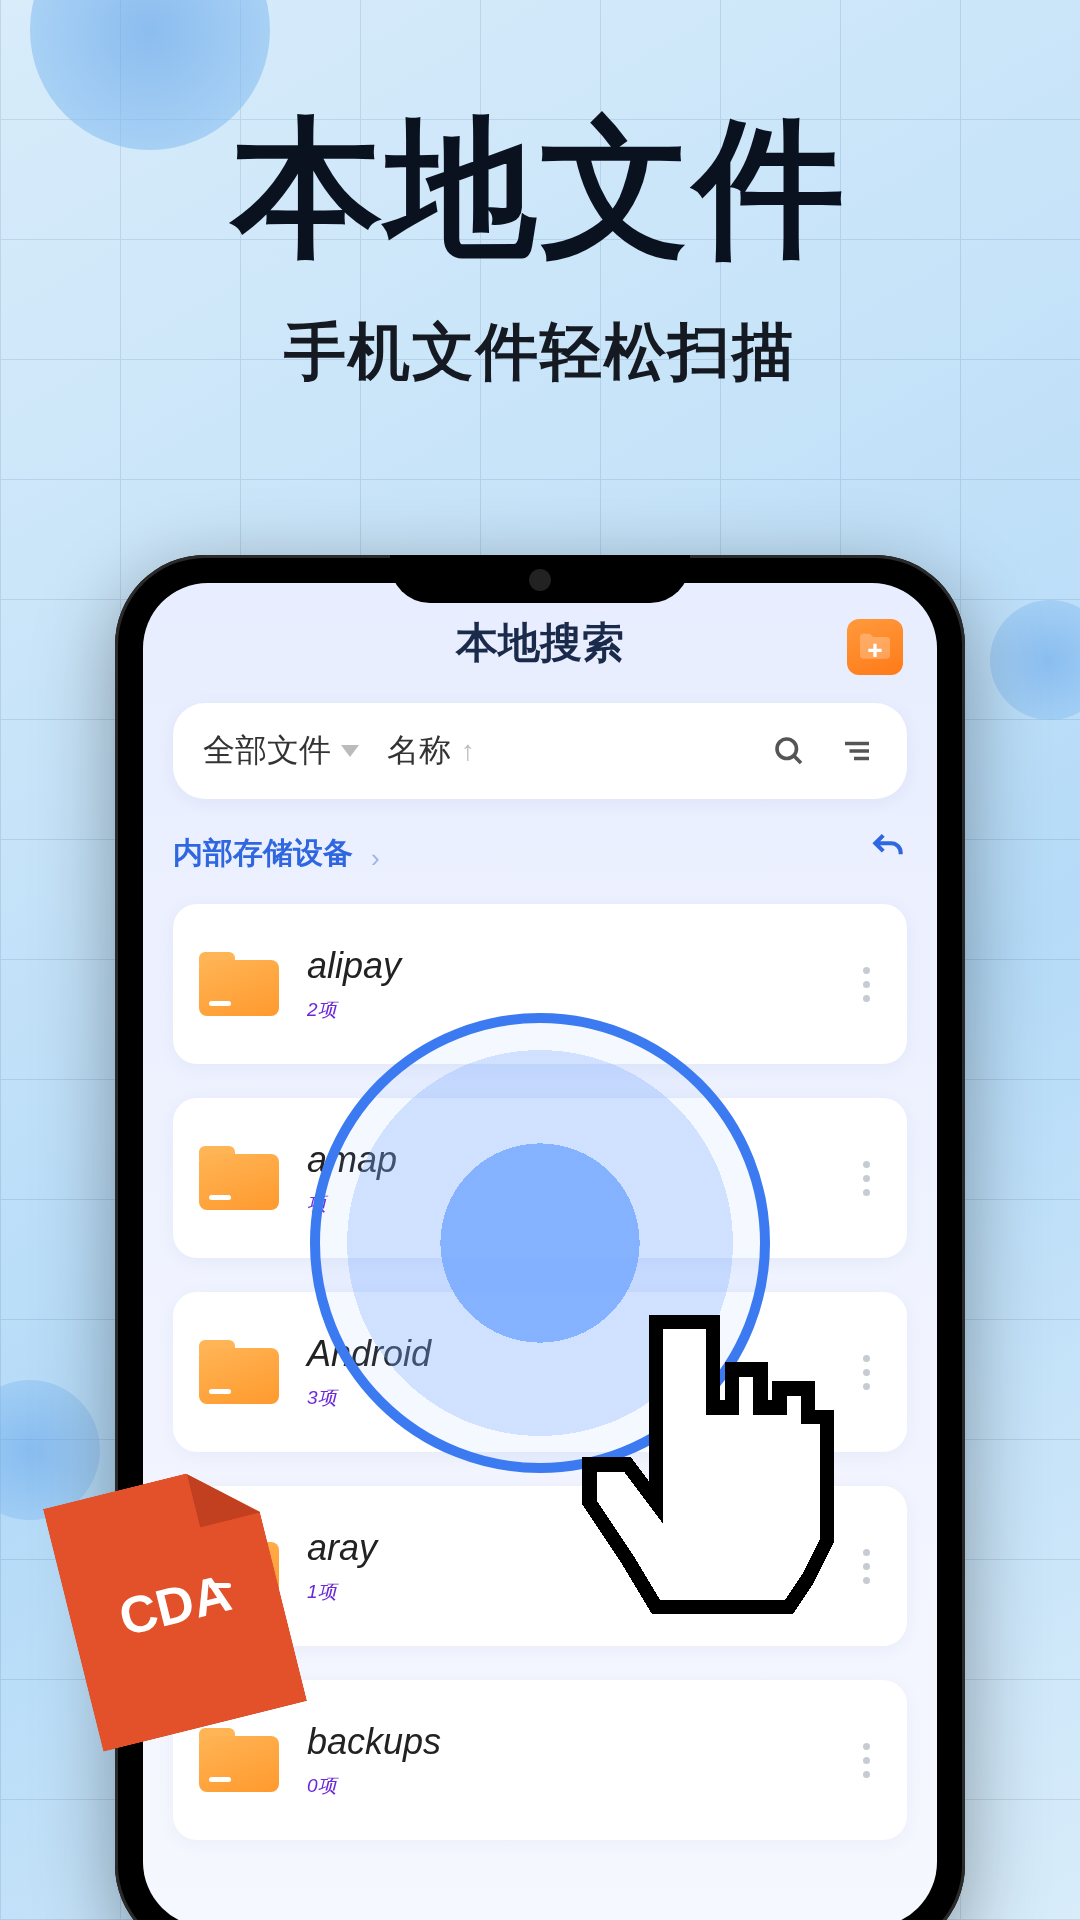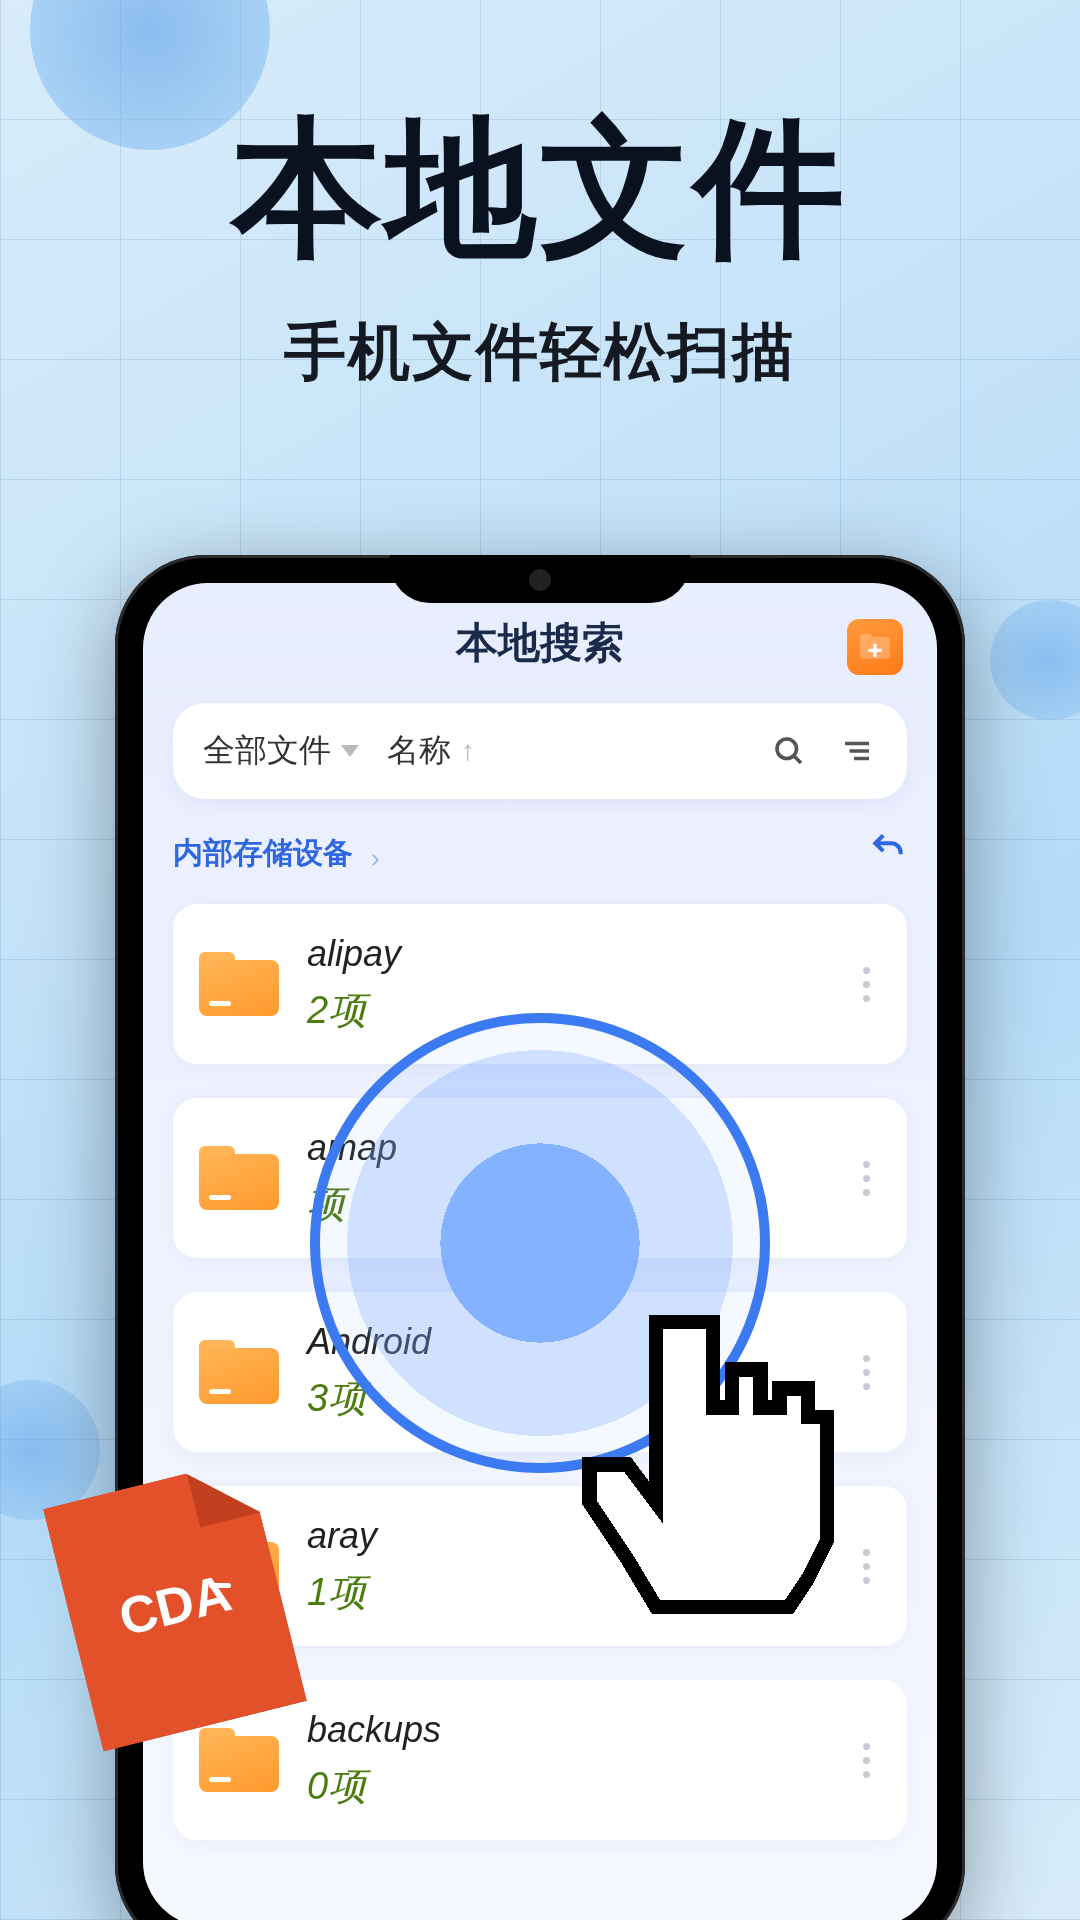--- a/index.html
+++ b/index.html
@@ -103,21 +103,21 @@
       background: #fff; border-radius: 24px; height: 160px;
       display: flex; align-items: center; padding: 0 26px;
       box-shadow: 0 4px 18px rgba(30,50,120,.05);
     }
     .folder-ic { width: 80px; height: 64px; position: relative; margin-right: 28px; }
     .folder-ic::before { content: ""; position: absolute; left: 0; top: 0; width: 36px; height: 14px; background: #ffb455; border-radius: 6px 6px 0 0; }
     .folder-ic::after { content: ""; position: absolute; left: 0; top: 8px; right: 0; bottom: 0; background: linear-gradient(160deg,#ffb455,#ff9a2e); border-radius: 8px; }
     .folder-minus { position: absolute; left: 10px; bottom: 10px; width: 22px; height: 5px; background: #fff; border-radius: 3px; z-index: 2; }
     .file-meta { display: flex; flex-direction: column; gap: 10px; }
     .file-name { font-size: 36px; color: #222; font-weight: 500; }
-    .file-count { font-size: 38px; color: #4d7c0f; }
+    .file-count { font-size: 19px; color: #6d28d9; }
     .row-spacer { flex: 1; }
     .more-dots { width: 30px; display: flex; flex-direction: column; align-items: center; gap: 7px; }
     .more-dots span { width: 7px; height: 7px; border-radius: 50%; background: #c7cbd4; }
 
     
     .ripple {
       position: absolute; left: 50%; top: 660px; transform: translate(-50%, -50%);
       width: 460px; height: 460px; border-radius: 50%;
       border: 10px solid #3b7af0;
       background: radial-gradient(circle, rgba(120,170,255,.9) 0 32%, rgba(120,170,255,.35) 32% 62%, rgba(120,170,255,.08) 62% 100%);

